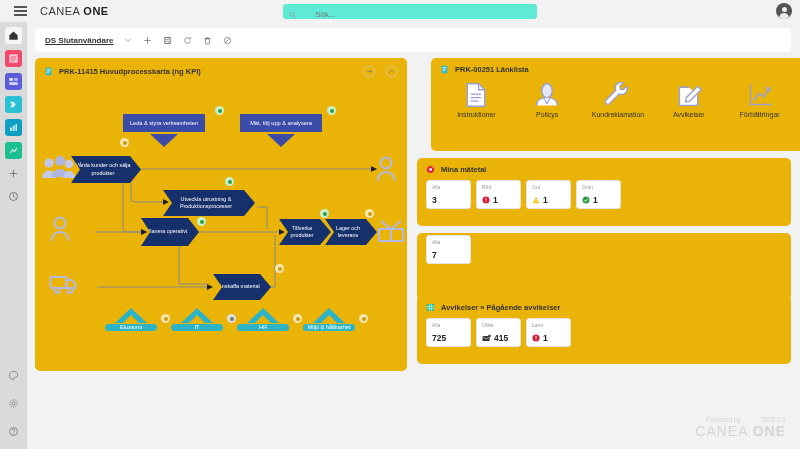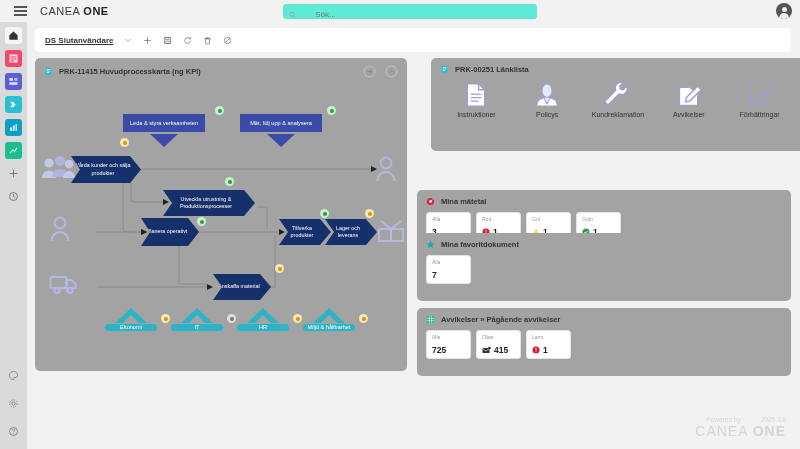--- a/index.html
+++ b/index.html
@@ -57,29 +57,29 @@
   }
   .toolbar {
     position: absolute; left: 8px; top: 6px; width: 756px; height: 24px;
     background: #fff; border-radius: 4px; display: flex; align-items: center;
     padding: 0 10px; gap: 11px;
   }
   .tb-label { font-size: 8px; color: #333; font-weight: bold; text-decoration: underline; }
   .tb-ico { cursor: pointer; display: flex; align-items: center; }
 
   
-  .card { background: #a3a3a3; border-radius: 5px; position: absolute; }
+  .card { background: #eab308; border-radius: 5px; position: absolute; }
   .card-head { display: flex; align-items: center; gap: 6px; padding: 7px 9px 4px 9px; }
   .card-title { font-size: 7.5px; color: #333; font-weight: bold; }
 
   #process-card { left: 8px; top: 36px; width: 372px; height: 313px; }
   #linklist-card { left: 404px; top: 36px; width: 374px; height: 93px; }
-  #matetal-card  { left: 390px; top: 136px; width: 374px; height: 68px; margin-top: 32px; }
+  #matetal-card  { left: 390px; top: 136px; width: 374px; height: 68px; }
   #favorit-card  { left: 390px; top: 211px; width: 374px; height: 68px; }
-  #avvikelser-card { left: 390px; top: 286px; width: 374px; height: 68px; }
+  #avvikelser-card { left: 390px; top: 274px; width: 374px; height: 68px; }
 
   
   .linklist { display: flex; justify-content: space-around; padding: 4px 10px 6px 10px; }
   .link-item { display: flex; flex-direction: column; align-items: center; gap: 3px;
     cursor: pointer; width: 64px; }
   .link-label { font-size: 7px; color: #333; text-align: center; }
 
   
   .tiles { display: flex; gap: 5px; padding: 2px 9px 8px 9px; }
   .tile {
@@ -575,26 +575,20 @@
             <circle cx="8" cy="8" r="7" fill="#2e9e43"></circle>
             <path d="M4.6 8.2 7 10.6l4.4-4.8" fill="none" stroke="#fff" stroke-width="1.8"></path>
             </svg>
           <span>1</span>
         </span>
       </div>
     </div>
   </div>
 
   <div class="card" id="favorit-card">
-    <div class="card-head">
-      <svg width="9" height="9" viewBox="0 0 16 16">
-        <path d="M8 1 10 6h5.4l-4.4 3.4 1.7 5.2L8 11.4 3.3 14.6 5 9.4.6 6H6z" fill="#17a2b8"></path>
-      </svg>
-      <span class="card-title">Mina favoritdokument</span>
-    </div>
     <div class="tiles">
       <div class="tile">
         <span class="tile-cap">Alla</span>
         <span class="tile-val">
           <span>7</span>
         </span>
       </div>
     </div>
   </div>
 

